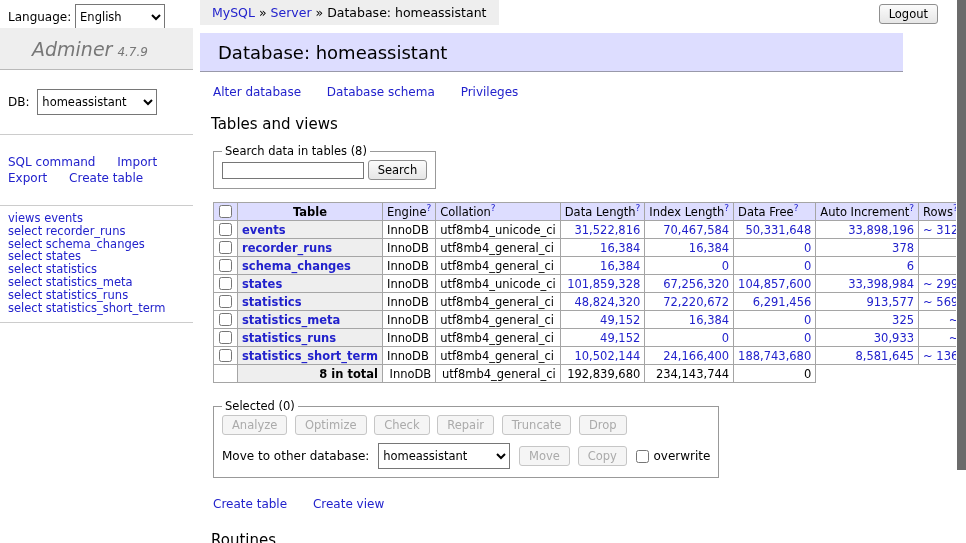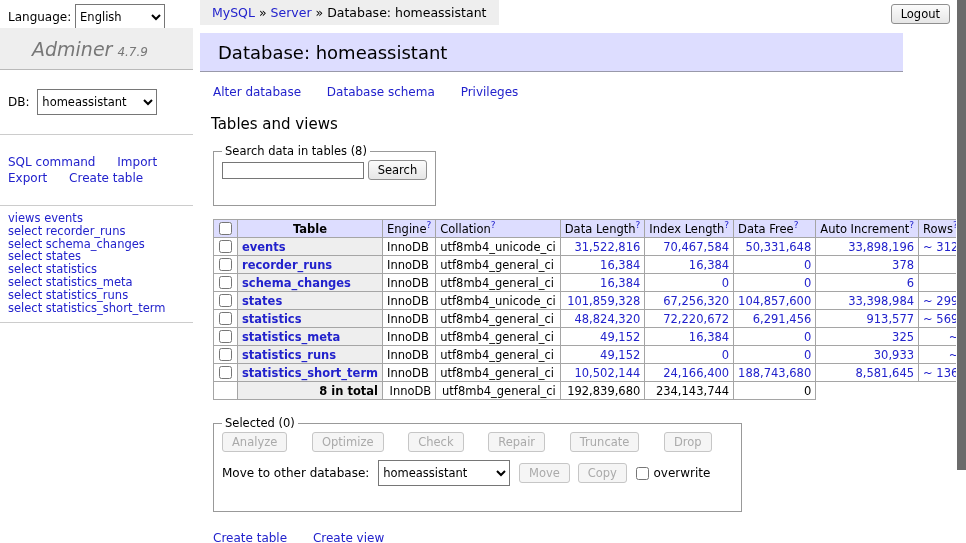--- a/index.html
+++ b/index.html
@@ -8,21 +8,21 @@
          width:966px; height:543px; overflow:hidden; position:relative; }
   a { color:var(--link,#2222cc); text-decoration:none; cursor:pointer; }
 
   
   #language-bar { position:absolute; top:4px; left:8px; white-space:nowrap; }
   #language-bar select { width:90px; }
   select { font-family:inherit; font-size:11.5px; height:26px; border:1px solid #767676; background:#fff; }
 
   #breadcrumb { position:absolute; left:200px; top:0; height:25px; line-height:25px;
                 background:#eee; padding:0 12px; font-size:12.5px; white-space:nowrap; }
-  #logout-button { position:absolute; top:4px; right:16px; }
+  #logout-button { position:absolute; top:4px; right:28px; }
 
   button { font-family:inherit; font-size:11.5px; padding:2px 9px; color:#000;
            background:linear-gradient(#fbfbfb,#e6e6e6); border:1px solid #8f8f8f; border-radius:3px; }
   button:disabled { color:#aaa; border-color:#c6c6c6; background:#f5f5f5; }
 
   
   #sidebar { position:absolute; left:0; top:28px; width:193px; }
   #sidebar h1 { margin:0; background:#eee; border-bottom:1px solid #b9b9b9; padding:10px 32px 9px;
                 font-weight:normal; font-size:19px; color:#777; font-style:italic; }
   #sidebar h1 .version { font-size:12px; margin-left:5px; font-style:italic; }
@@ -34,41 +34,41 @@
   .side-link { display:block; line-height:12.8px; font-size:11.5px; }
 
   
   #main { position:absolute; left:200px; top:33px; width:710px; }
   #page-heading { margin:0; width:703px; background:var(--accent-bg,#ddddff); border-bottom:1px solid #9999aa;
        font-weight:normal; font-size:18px; padding:9px 0 8px 18px; }
   .links-row { margin:13px 0 0 13px; font-size:12px; }
   .links-row a { margin-right:22px; }
   h3 { font-weight:normal; font-size:15px; margin:16px 0 0 11px; }
 
-  fieldset { border:1px solid #999; margin:11px 0 0 13px; padding:2px 8px 25px; font-size:11.5px; width:fit-content; }
+  fieldset { border:1px solid #999; margin:11px 0 0 13px; padding:2px 8px 8px; font-size:11.5px; width:fit-content; }
   legend { padding:0 3px; font-size:11.5px; }
   #search-input { width:142px; height:17px; border:1px solid #767676; font-size:11.5px; padding:1px 3px; }
 
   table { border-collapse:collapse; table-layout:fixed; margin:13px 0 0 13px; font-size:11.5px;
           border-top:1px solid #a5a5a5; border-left:1px solid #a5a5a5; }
   td,th { border-right:1px solid #a5a5a5; border-bottom:1px solid #a5a5a5; padding:1px 4px;
           height:18px; white-space:nowrap; overflow:hidden; text-align:left; font-weight:normal; }
   thead td, thead th { background:var(--accent-bg,#ddddff); }
   thead th.name-col { text-align:center; font-weight:bold; }
   tbody th { background:#eee; }
   tbody th a { font-weight:bold; }
   td.num { text-align:right; color:var(--link,#2222cc); }
   tr.total-row td, tr.total-row th { font-weight:bold;text-align:right; }
   tr.total-row td.num { color:#000; font-weight:normal; }
   tr.total-row td.plain { font-weight:normal; }
   td.noborder { border:0; }
   sup.help { font-size:9px; line-height:0; }
   .chk { width:13px; height:13px; margin:1px; vertical-align:middle; }
 
-  #selected-buttons button { margin-right:21px; }
+  #selected-buttons button { margin-right:4px; }
   #move-row { margin-top:8px; font-size:12px; white-space:nowrap; }
   #move-db-select { width:132px; margin:0 5px; }
   #move-row button { margin-right:4px; }
   #overwrite-label { font-size:12px; }
 
   
   #scrollbar { position:absolute; right:0; top:0; width:10px; height:543px; background:#fff; }
   #scrollbar .thumb { width:9px; height:470px; margin-left:1px; background:#6b6b6b; }
 </style>
 </head>

